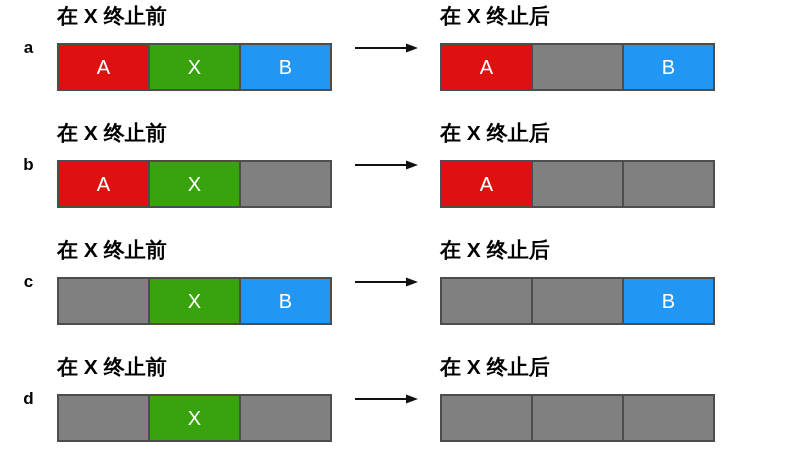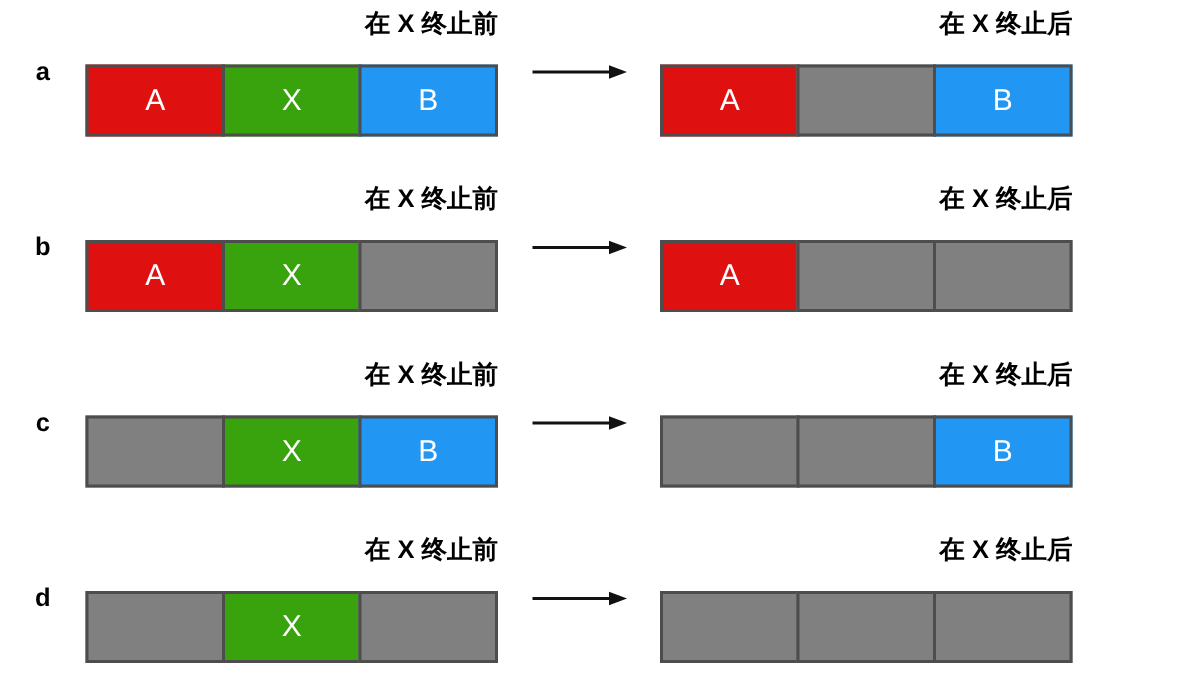--- a/index.html
+++ b/index.html
@@ -33,22 +33,22 @@
     font-size: 17px;
     font-weight: bold;
     color: #000000;
   }
   .group {
     width: 275px;
     display: flex;
     flex-direction: column;
   }
   .group-title {
-    text-align: right;
-    font-size: 17px;
+    text-align: left;
+    font-size: 21px;
     font-weight: bold;
     color: #000000;
     height: 22px;
     line-height: 22px;
     margin-bottom: 16px;
     white-space: pre;
   }
   .bar {
     display: flex;
     height: 48px;

